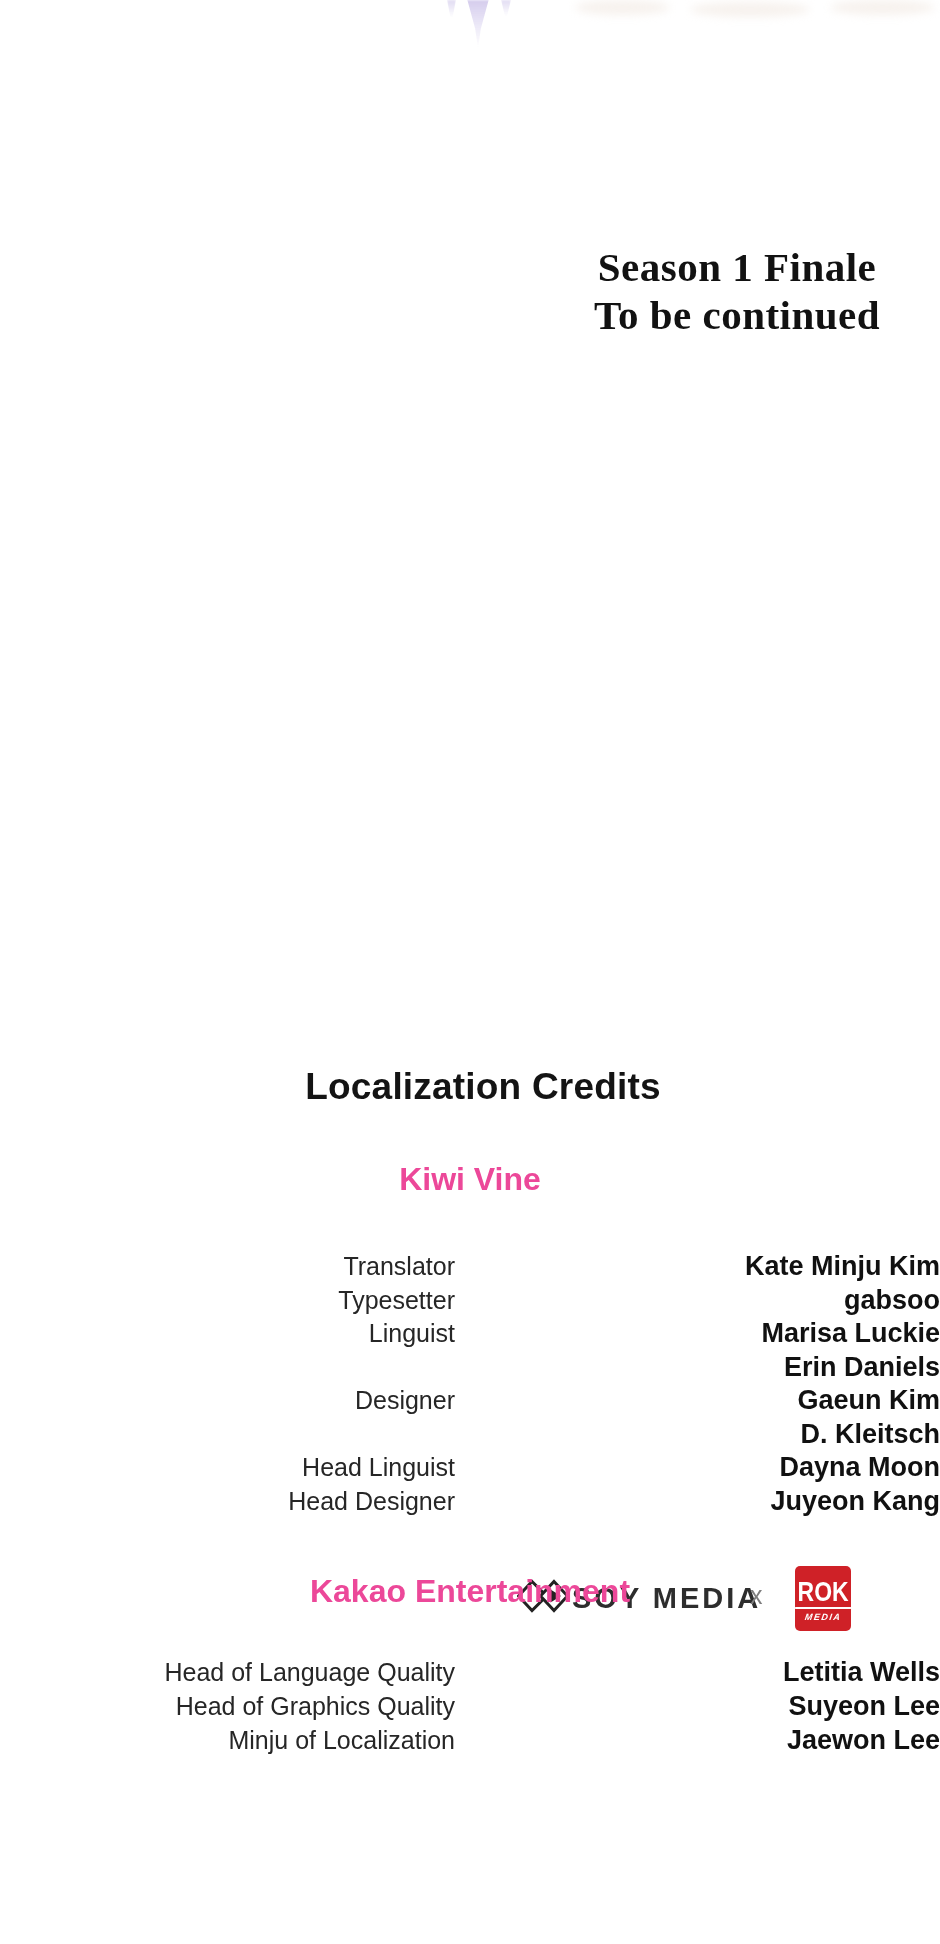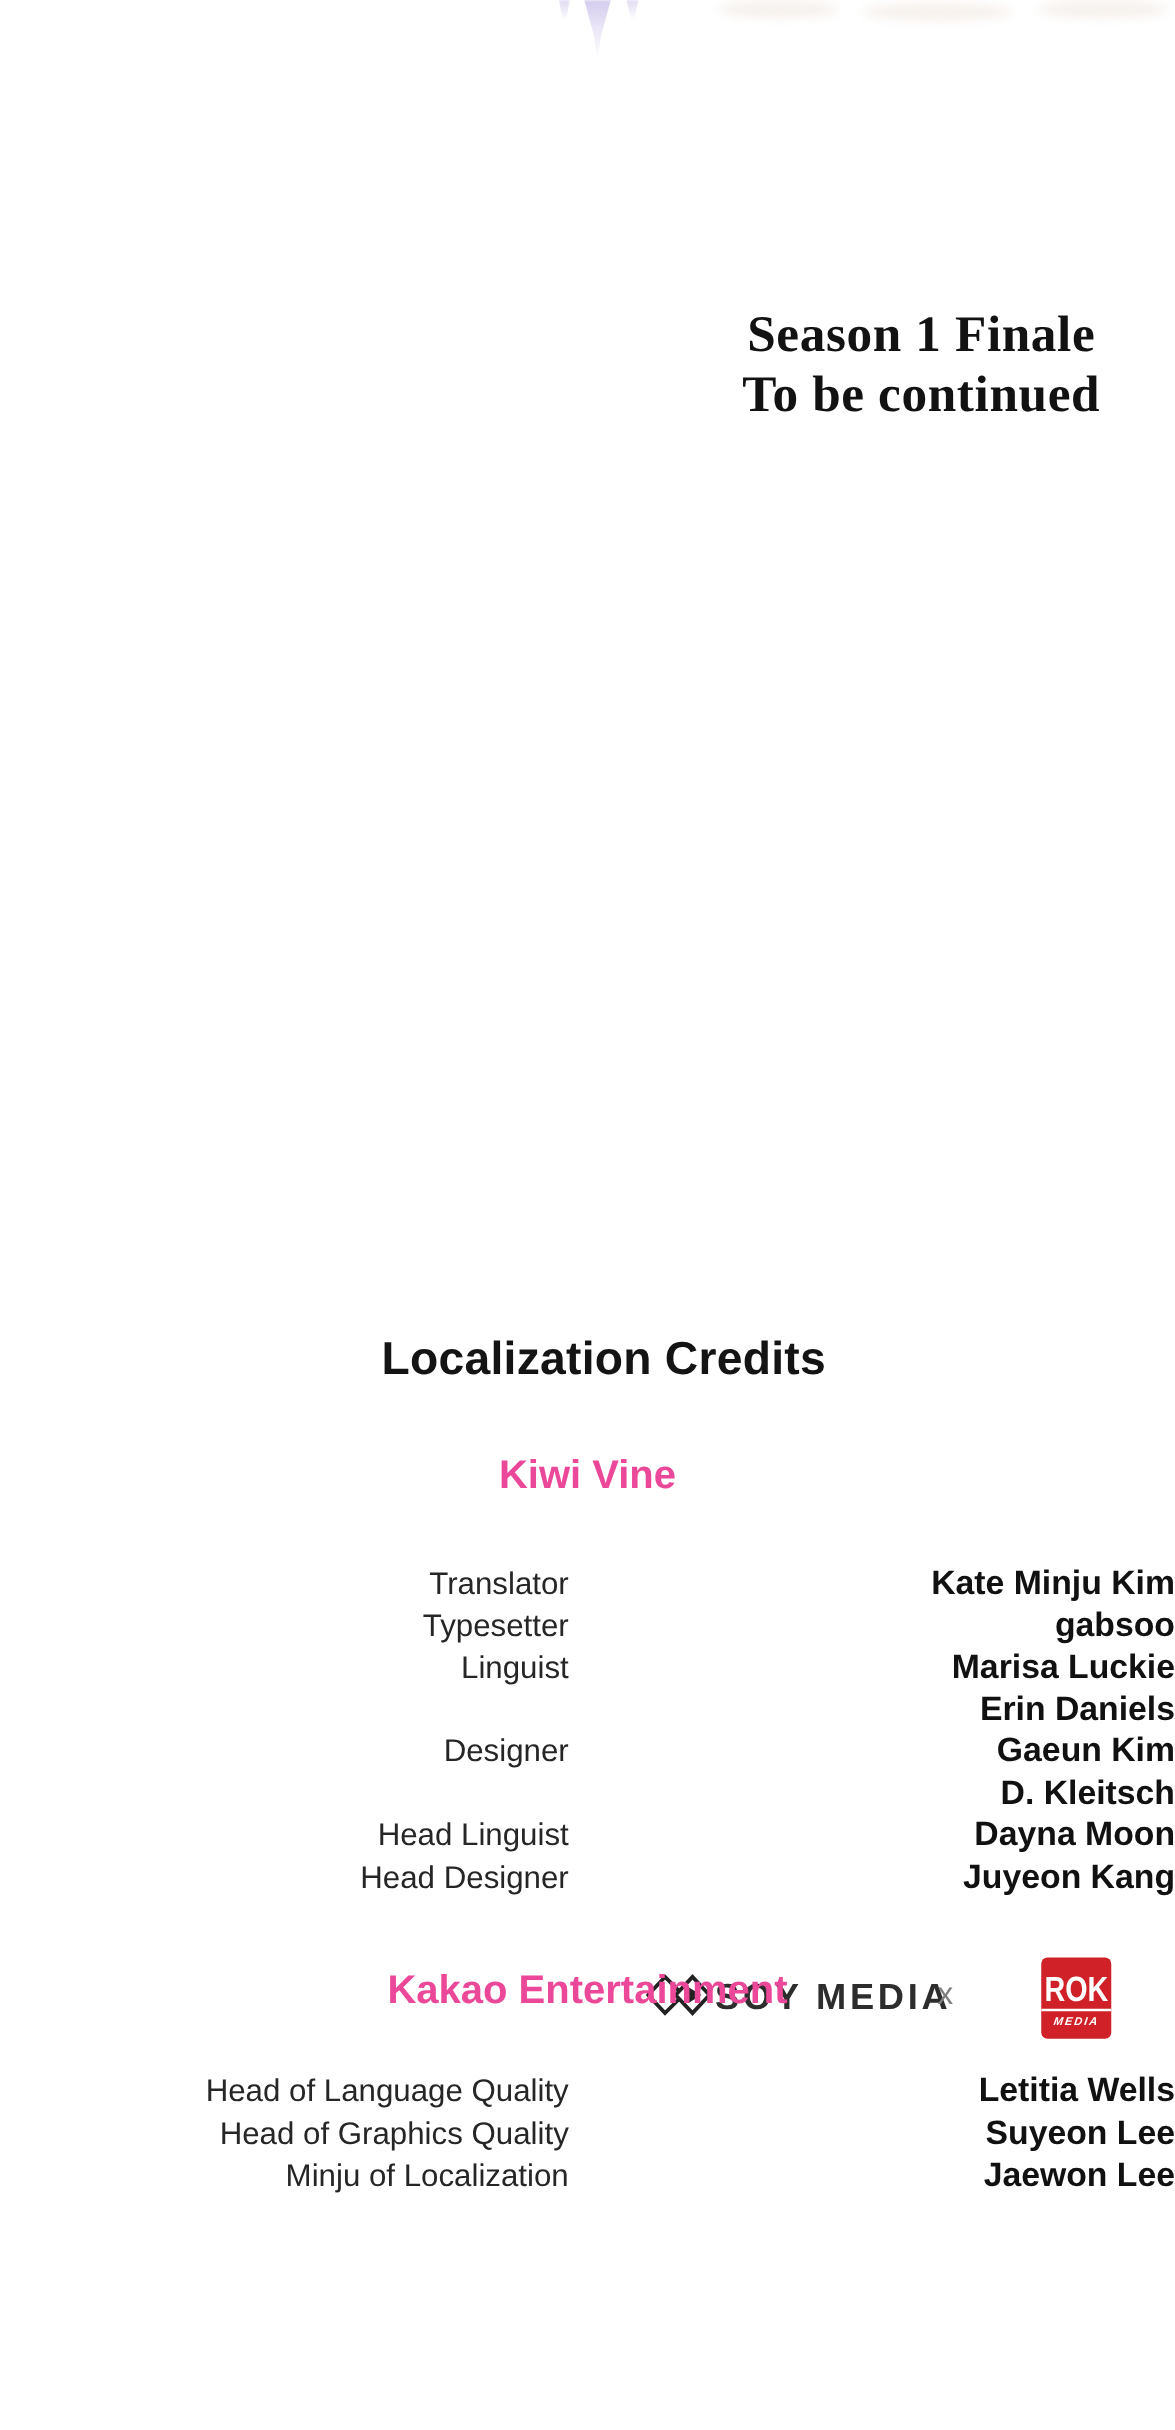--- a/index.html
+++ b/index.html
@@ -75,21 +75,20 @@
     font-size: 25px; color: #7e7e7e; font-weight: 400;
   }
   .rok-logo {
     position: absolute; left: 795px; top: 786px;
     width: 56px; height: 65px;
     background: #cf2127;
     border-radius: 5px;
     color: #ffffff;
     display: flex; flex-direction: column; align-items: center; justify-content: center;
     padding-top: 2px;
-    margin-left: 38px;
   }
   .rok-top {
     font-size: 28px; font-weight: bold; line-height: 28px;
     transform: scaleX(0.82);
     border-bottom: 2px solid #ffffff;
     padding: 0 3px 1px 3px;
     letter-spacing: 0px;
   }
   .rok-bottom {
     font-size: 9px; font-weight: bold; font-style: italic;

